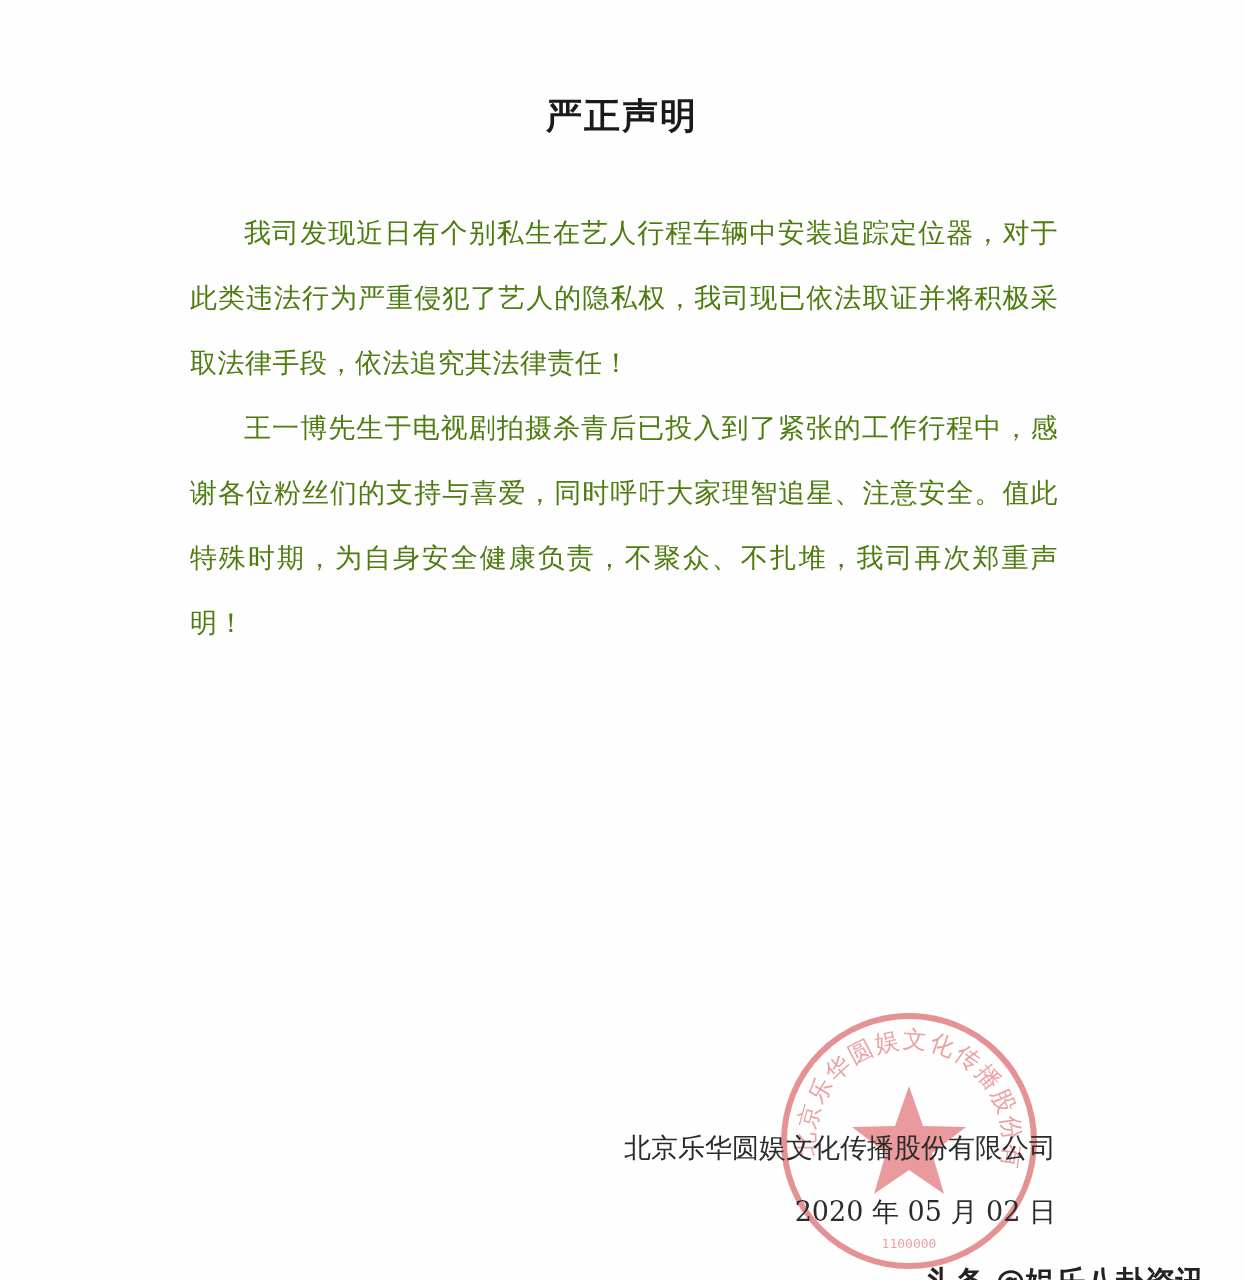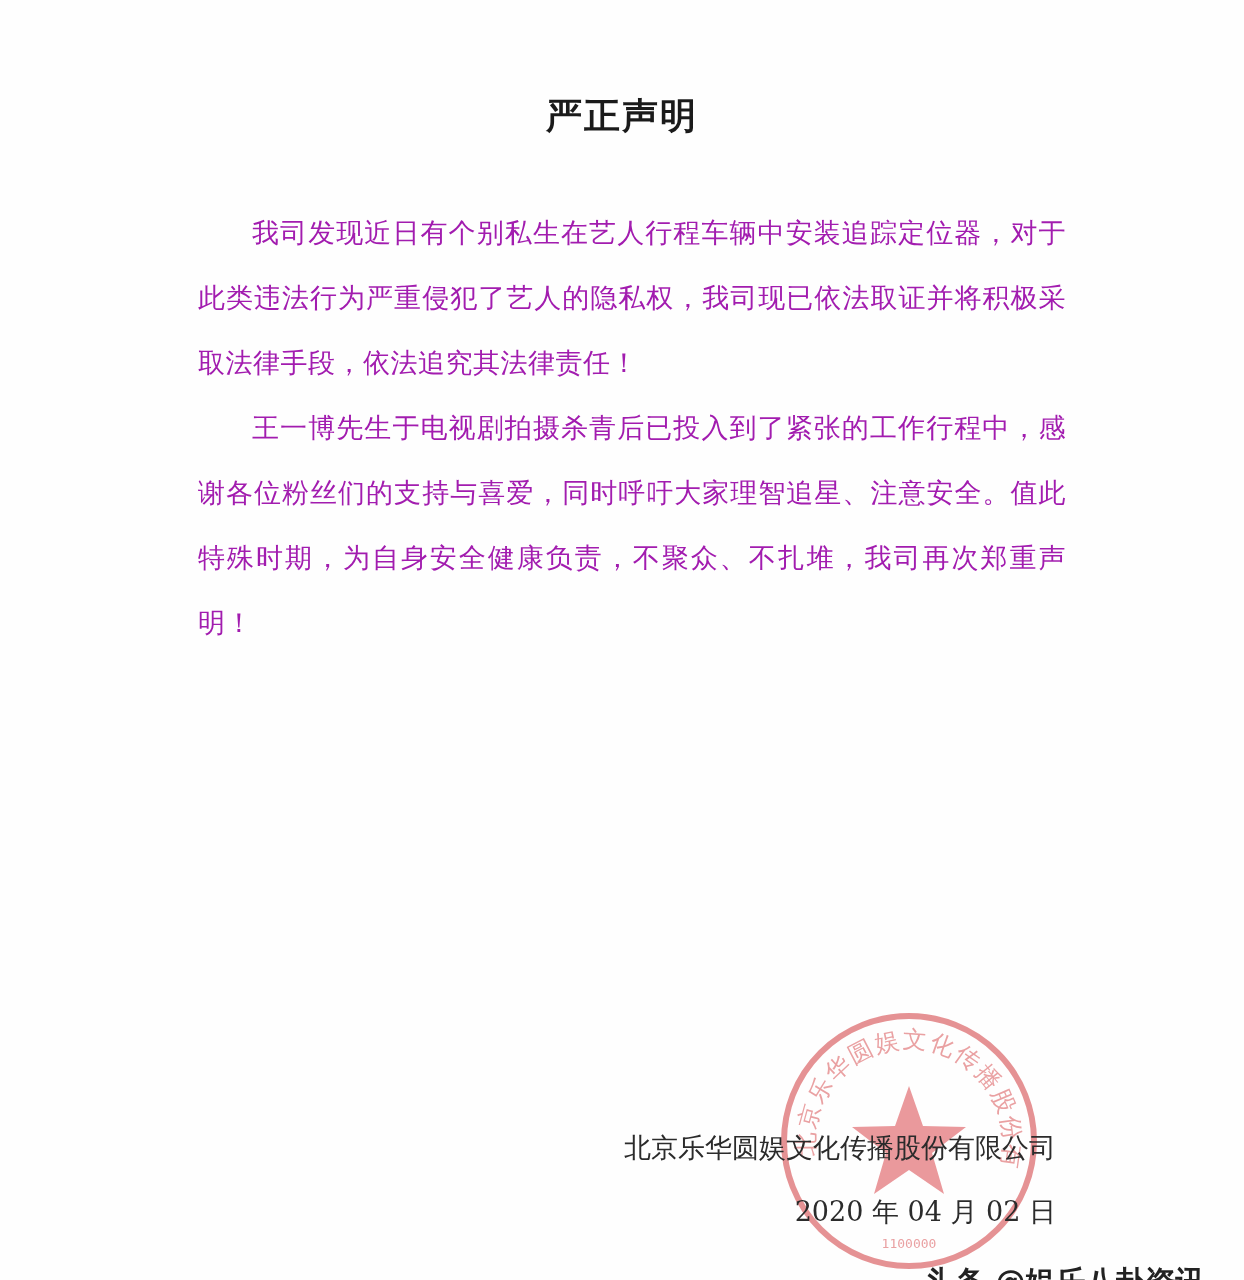--- a/index.html
+++ b/index.html
@@ -28,26 +28,26 @@
       width: 1244px;
       text-align: center;
       font-size: 36px;
       font-weight: bold;
       letter-spacing: 2px;
       color: #1a1a1a;
       margin-top: 24px;
     }
     .body-text {
       position: absolute;
-      left: 198px;
+      left: 190px;
       top: 200px;
       width: 868px;
       font-size: 27px;
       line-height: 65px;
-      color: #a21caf;
+      color: #4d7c0f;
       letter-spacing: 0.5px;
     }
     .body-text p {
       margin: 0;
       text-indent: 2em;
       text-align: justify;
     }
     .stamp {
       position: absolute;
       left: 778px;
@@ -99,18 +99,18 @@
     <circle cx="131" cy="131" r="125" fill="none" stroke="#e0787a" stroke-width="6"></circle>
     <text font-size="24" fill="#e58a8c" font-family="DejaVu Serif, serif" letter-spacing="2">
       <textPath href="#ringPath" startOffset="4%">北京乐华圆娱文化传播股份有限公司</textPath>
     </text>
     <polygon points="131,76 145,116 188,117 154,143 166,184 131,160 96,184 108,143 74,117 117,116" fill="#e06a6e" opacity="0.85"></polygon>
     <text x="131" y="238" text-anchor="middle" font-size="13" fill="#e58a8c" font-family="DejaVu Sans Mono, monospace">1100000</text>
   </svg>
 
   <div class="signature">
     <span class="sig-line">北京乐华圆娱文化传播股份有限公司</span>
-    <span class="sig-line">2020 年 04 月 02 日</span>
+    <span class="sig-line">2020 年 05 月 02 日</span>
   </div>
 
   <div class="watermark">头条 @娱乐八卦资讯</div>
 
 </div>
 
 </body></html>

